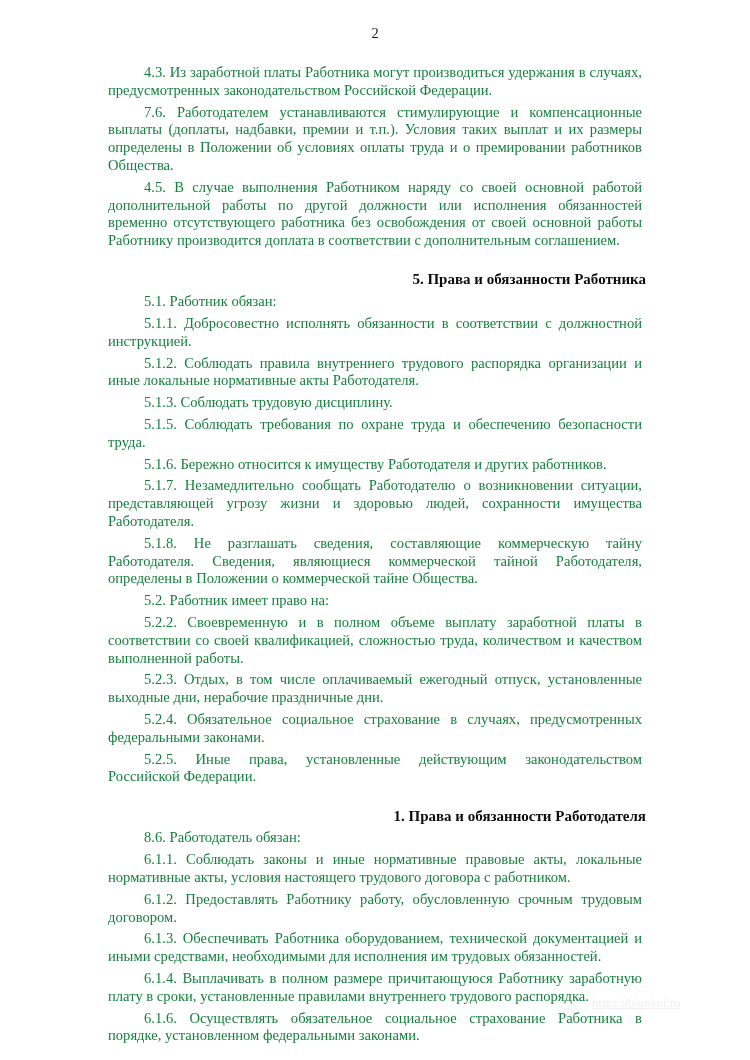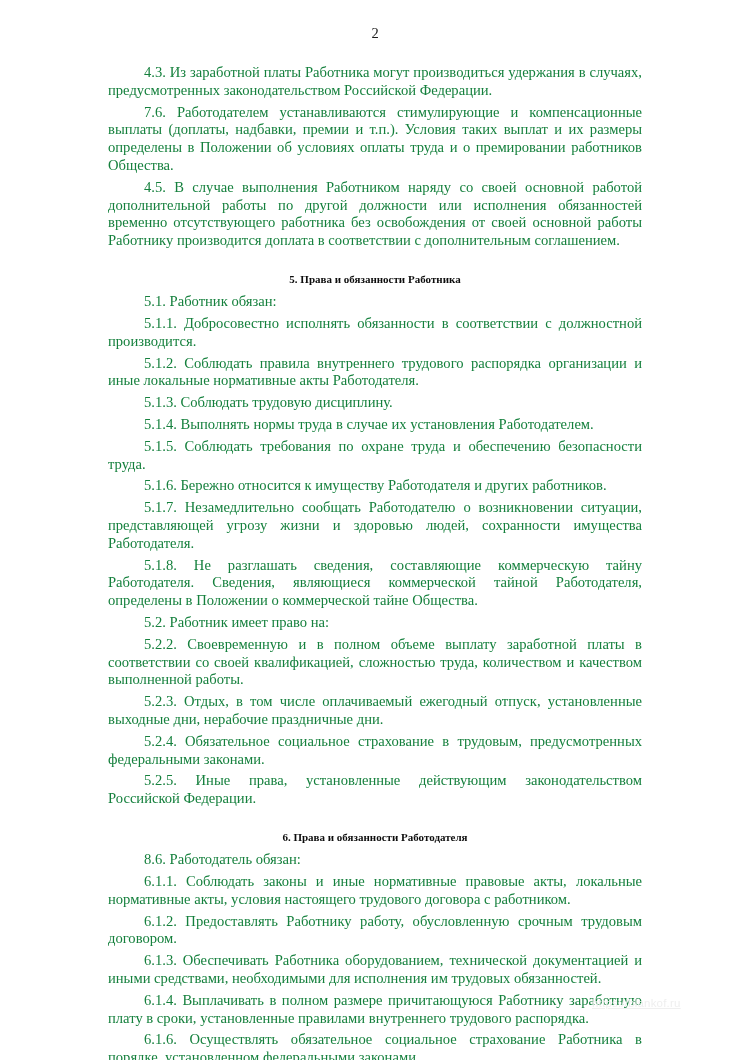--- a/index.html
+++ b/index.html
@@ -40,24 +40,24 @@
     font-size: 14.6px;
     line-height: 17.8px;
     text-align: justify;
     text-justify: inter-word;
     text-indent: 36px;
     color: #15803d;
     hyphens: none;
   }
   h2.section-heading {
     margin: 0;
-    font-size: 11px;
+    font-size: 15px;
     line-height: 17.8px;
     font-weight: bold;
-    text-align: center;
+    text-align: right;
     color: #0d0d0d;
   }
   .gap-before-heading {
     height: 17.5px;
   }
   .gap-after-heading {
     height: 0px;
   }
   .watermark {
     position: absolute;
@@ -85,36 +85,35 @@
 
     <p class="para">4.3. Из заработной платы Работника могут производиться удержания в случаях, предусмотренных законодательством Российской Федерации.</p>
     <p class="para">7.6. Работодателем устанавливаются стимулирующие и компенсационные выплаты (доплаты, надбавки, премии и т.п.). Условия таких выплат и их размеры определены в Положении об условиях оплаты труда и о премировании работников Общества.</p>
     <p class="para">4.5. В случае выполнения Работником наряду со своей основной работой дополнительной работы по другой должности или исполнения обязанностей временно отсутствующего работника без освобождения от своей основной работы Работнику производится доплата в соответствии с дополнительным соглашением.</p>
 
     <div class="gap-before-heading"></div>
     <h2 class="section-heading">5. Права и обязанности Работника</h2>
     <div class="gap-after-heading"></div>
 
     <p class="para">5.1. Работник обязан:</p>
-    <p class="para">5.1.1. Добросовестно исполнять обязанности в соответствии с должностной производится.</p>
+    <p class="para">5.1.1. Добросовестно исполнять обязанности в соответствии с должностной инструкцией.</p>
     <p class="para">5.1.2. Соблюдать правила внутреннего трудового распорядка организации и иные локальные нормативные акты Работодателя.</p>
     <p class="para">5.1.3. Соблюдать трудовую дисциплину.</p>
-    <p class="para">5.1.4. Выполнять нормы труда в случае их установления Работодателем.</p>
     <p class="para">5.1.5. Соблюдать требования по охране труда и обеспечению безопасности труда.</p>
     <p class="para">5.1.6. Бережно относится к имуществу Работодателя и других работников.</p>
     <p class="para">5.1.7. Незамедлительно сообщать Работодателю о возникновении ситуации, представляющей угрозу жизни и здоровью людей, сохранности имущества Работодателя.</p>
     <p class="para">5.1.8. Не разглашать сведения, составляющие коммерческую тайну Работодателя. Сведения, являющиеся коммерческой тайной Работодателя, определены в Положении о коммерческой тайне Общества.</p>
     <p class="para">5.2. Работник имеет право на:</p>
     <p class="para">5.2.2. Своевременную и в полном объеме выплату заработной платы в соответствии со своей квалификацией, сложностью труда, количеством и качеством выполненной работы.</p>
     <p class="para">5.2.3. Отдых, в том числе оплачиваемый ежегодный отпуск, установленные выходные дни, нерабочие праздничные дни.</p>
-    <p class="para">5.2.4. Обязательное социальное страхование в трудовым, предусмотренных федеральными законами.</p>
+    <p class="para">5.2.4. Обязательное социальное страхование в случаях, предусмотренных федеральными законами.</p>
     <p class="para">5.2.5. Иные права, установленные действующим законодательством Российской Федерации.</p>
 
     <div class="gap-before-heading"></div>
-    <h2 class="section-heading">6. Права и обязанности Работодателя</h2>
+    <h2 class="section-heading">1. Права и обязанности Работодателя</h2>
     <div class="gap-after-heading"></div>
 
     <p class="para">8.6. Работодатель обязан:</p>
     <p class="para">6.1.1. Соблюдать законы и иные нормативные правовые акты, локальные нормативные акты, условия настоящего трудового договора с работником.</p>
     <p class="para">6.1.2. Предоставлять Работнику работу, обусловленную срочным трудовым договором.</p>
     <p class="para">6.1.3. Обеспечивать Работника оборудованием, технической документацией и иными средствами, необходимыми для исполнения им трудовых обязанностей.</p>
     <p class="para">6.1.4. Выплачивать в полном размере причитающуюся Работнику заработную плату в сроки, установленные правилами внутреннего трудового распорядка.</p>
     <p class="para">6.1.6. Осуществлять обязательное социальное страхование Работника в порядке, установленном федеральными законами.</p>
 
   </div>

